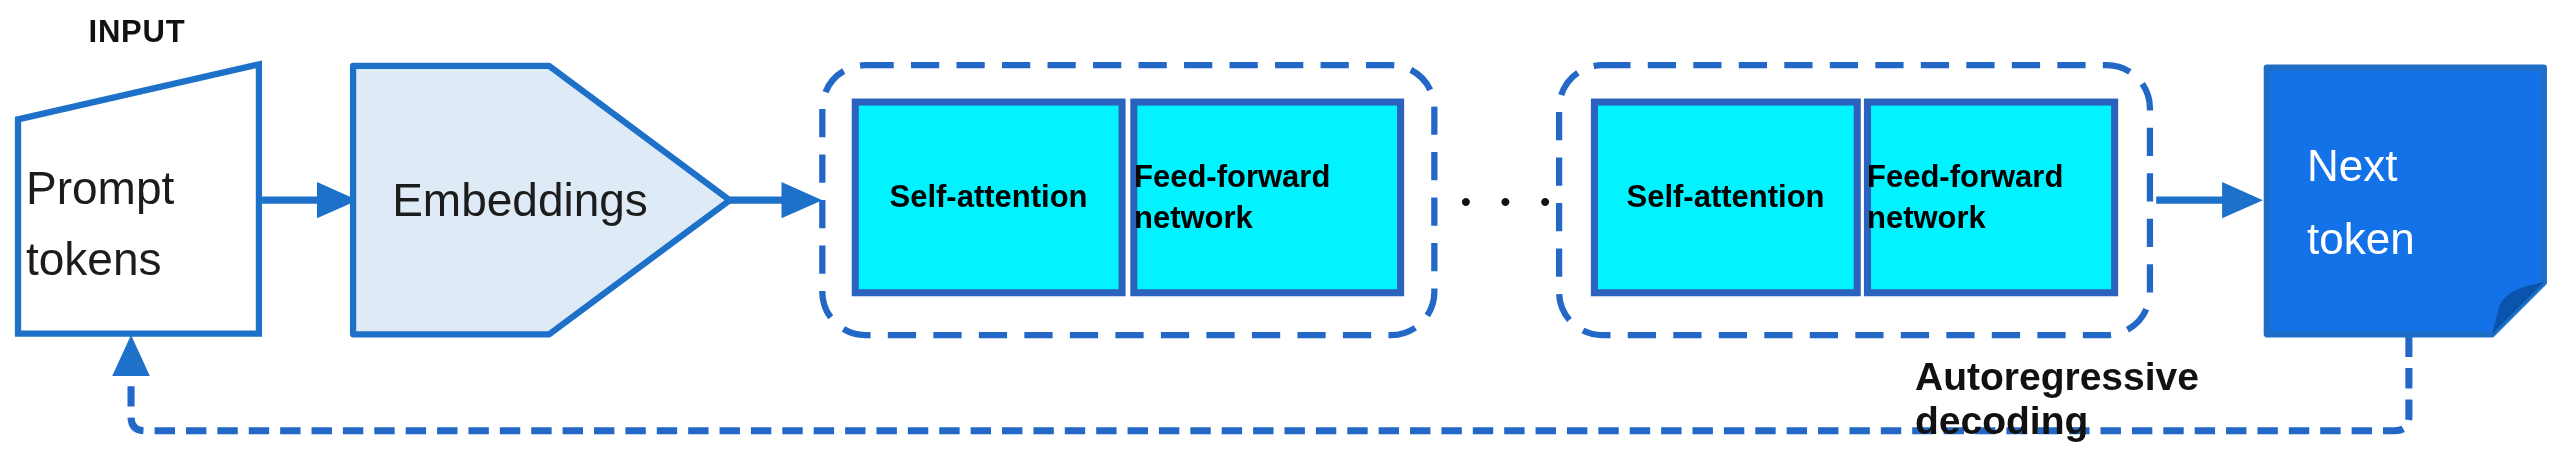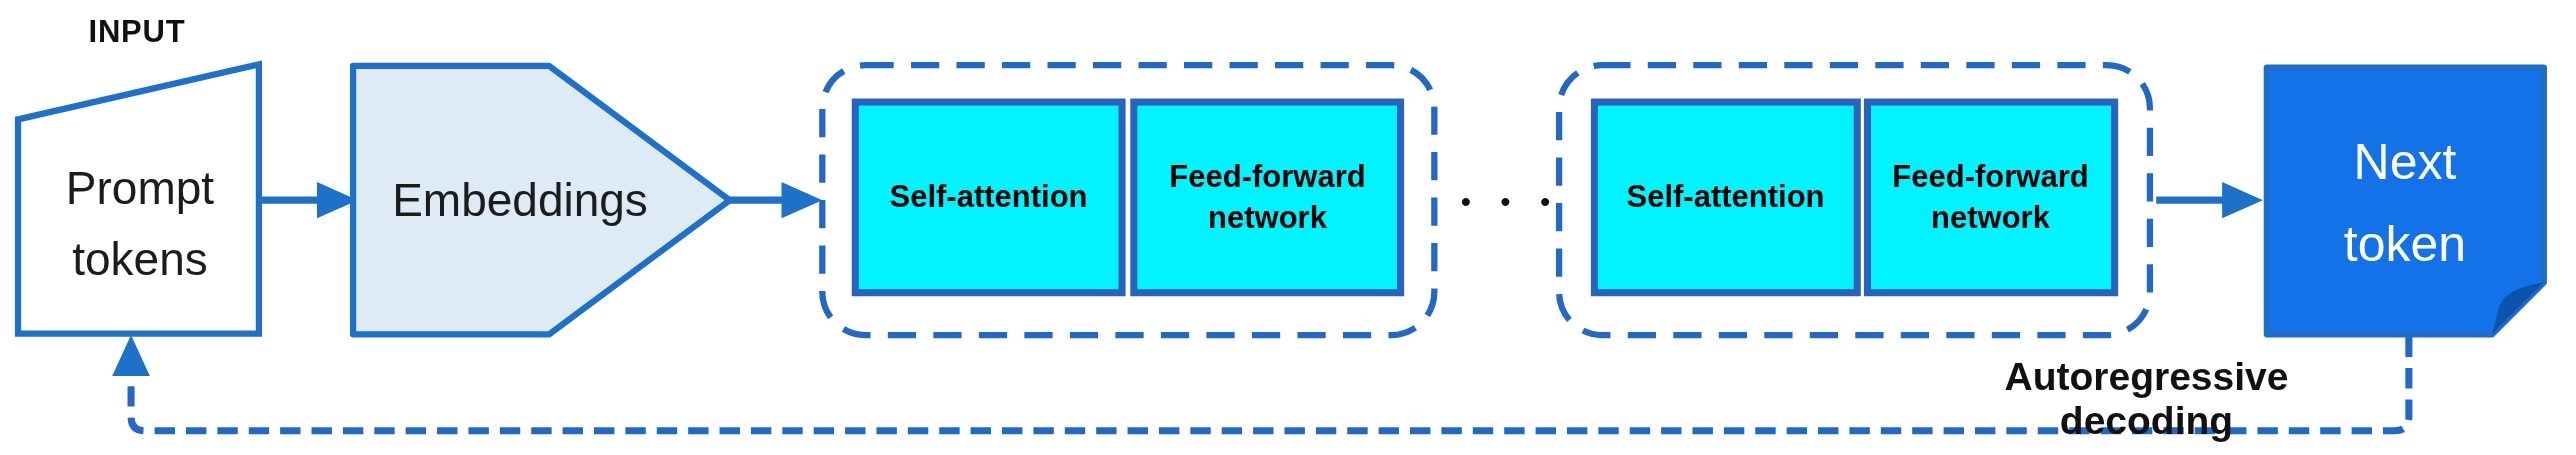--- a/index.html
+++ b/index.html
@@ -23,25 +23,25 @@
   .shape-embeddings{fill:var(--light-blue-fill);stroke:var(--solid-blue);stroke-width:8;stroke-linejoin:round;}
   .dashed-rect{fill:none;stroke:var(--dash-blue);stroke-width:8;stroke-dasharray:36 22;}
   .cyan-box{fill:var(--cyan-fill);stroke:var(--cyan-border);stroke-width:9;}
   .arrow-shaft{stroke:var(--solid-blue);stroke-width:9;fill:none;}
   .arrow-head{fill:var(--solid-blue);stroke:none;}
   .feedback-path{fill:none;stroke:var(--dash-blue);stroke-width:9;stroke-dasharray:26 14;}
   .next-box{fill:var(--next-token-fill);stroke:var(--next-token-border);stroke-width:8;stroke-linejoin:round;}
   .next-fold{fill:var(--fold-shade);stroke:none;}
 
   .lbl{position:absolute;display:flex;align-items:center;justify-content:center;
-       text-align:center;color:var(--text-color);white-space:normal;}
+       text-align:left;color:var(--text-color);white-space:normal;}
   .caption{font-weight:bold;font-size:31px;letter-spacing:0.8px;color:#111;}
   .big{font-size:46px;line-height:1.55;color:#1c1c1c;}
   .box-label{font-weight:bold;font-size:31px;line-height:1.3;color:#000;}
-  .next-label{font-size:50px;line-height:1.64;color:var(--next-token-text);}
+  .next-label{font-size:44px;line-height:1.64;color:var(--next-token-text);}
   .loop-caption{font-weight:bold;font-size:39px;color:#111;}
   .dots{font-weight:bold;font-size:28px;letter-spacing:11px;color:#111;}
 
   .pos-input{left:31px;top:11px;width:212px;height:41px;}
   .pos-prompt{left:26px;top:126px;width:228px;height:196px;}
   .pos-embeddings{left:363px;top:71px;width:314px;height:259px;}
   .pos-sa1{left:855px;top:102px;width:267px;height:191px;}
   .pos-ff1{left:1134px;top:102px;width:267px;height:191px;}
   .pos-dots{left:1448px;top:179px;width:126px;height:46px;}
   .pos-sa2{left:1594px;top:102px;width:263px;height:191px;}

